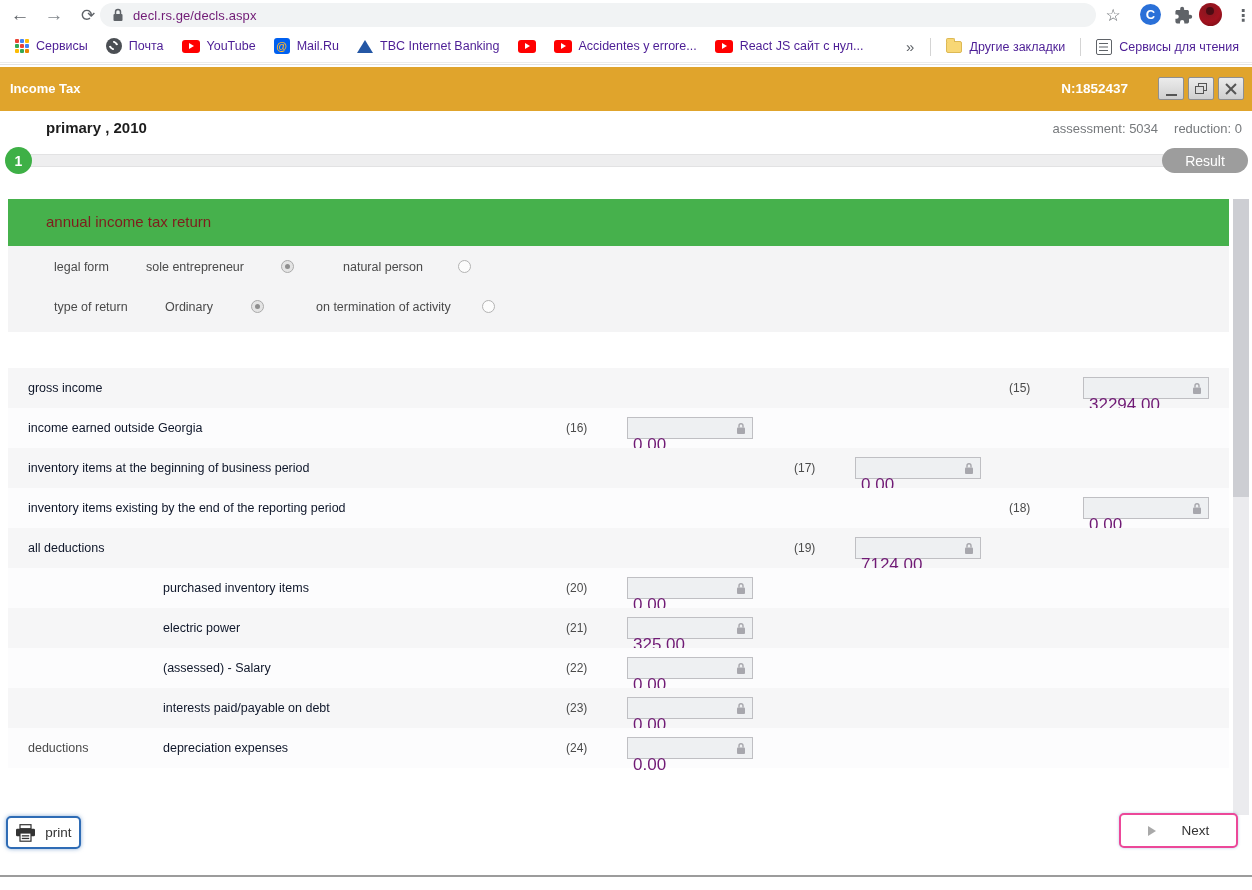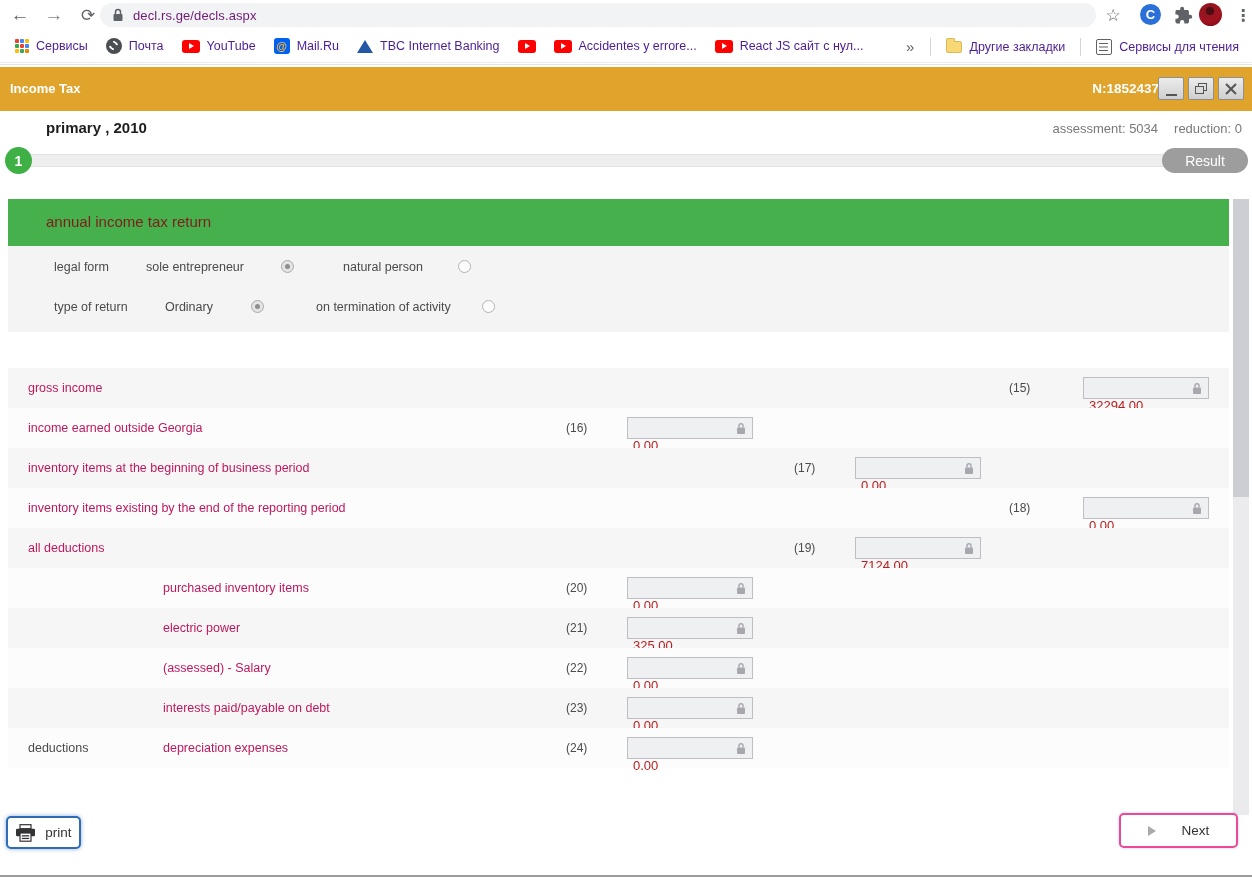--- a/index.html
+++ b/index.html
@@ -60,21 +60,21 @@
   .bm-sep { width:1px; height:18px; background:#d4d4d4; margin:0 6px; }
   .ic-folder { width:16px; height:12px; background:#f8d775; border:1px solid #ddb954; border-radius:2px; position:relative; }
   .ic-folder::before { content:''; position:absolute; left:-1px; top:-4px; width:7px; height:3px; background:#f8d775; border:1px solid #ddb954; border-bottom:none; border-radius:2px 2px 0 0; }
   .ic-readlist { width:16px; height:16px; border:1.5px solid #5f6368; border-radius:2px; position:relative; }
   .ic-readlist::before { content:''; position:absolute; left:2px; top:3px; width:9px; height:1.5px; background:#5f6368; box-shadow:0 3.5px 0 #5f6368, 0 7px 0 #5f6368; }
 
   
   .topline { position:absolute; top:64px; left:0; width:1252px; height:1px; background:#e3e3e3; }
   .titlebar { position:absolute; top:67px; left:0; width:1252px; height:44px; background:#e0a42c; }
   .tb-title { position:absolute; left:10px; top:0; line-height:44px; font-size:13px; font-weight:bold; color:#fff; }
-  .tb-num { position:absolute; right:93px; top:0; line-height:44px; font-size:13.5px; font-weight:bold; color:#fff; }
+  .tb-num { position:absolute; right:124px; top:0; line-height:44px; font-size:13.5px; font-weight:bold; color:#fff; }
   .win-btns { position:absolute; right:8px; top:10px; display:flex; gap:4px; }
   .wbtn { width:26px; height:23px; background:linear-gradient(#ececec,#cfcfcf); border:1px solid #8f8f8f; border-radius:2px;
           display:flex; align-items:center; justify-content:center; cursor:pointer; }
   .glyph-min { width:11px; height:2px; background:#555; margin-top:12px; display:block; }
   .glyph-restore { position:relative; width:12px; height:11px; display:block; }
   .glyph-restore::before { content:''; position:absolute; right:0; top:0; width:7px; height:6px; border:1px solid #555; }
   .glyph-restore::after { content:''; position:absolute; left:0; bottom:0; width:7px; height:6px; border:1px solid #555; background:#dcdcdc; }
   .glyph-close { position:relative; width:12px; height:12px; display:block; }
   .glyph-close i { position:absolute; left:5px; top:-1px; width:2px; height:14px; background:#555; }
   .glyph-close i:first-child { transform:rotate(45deg); }
@@ -101,28 +101,28 @@
   .rs-lbl { position:absolute; font-size:12.5px; color:#4a4a4a; white-space:nowrap;padding-left:8px; }
   .radio { position:absolute; width:13px; height:13px; border-radius:50%; border:1px solid #b3b3b3; background:#fcfcfc; }
   .radio.checked { background:#e4e4e4; border-color:#aaa; }
   .radio.checked::after { content:''; position:absolute; left:3px; top:3px; width:5px; height:5px; border-radius:50%; background:#8e8e8e; }
 
   .form-rows { position:absolute; top:368px; left:8px; width:1221px; }
   .frow { position:relative; width:100%; height:40px; }
   .frow.odd { background:#f6f6f7; }
   .frow.even { background:#fcfcfd; }
   .grp { position:absolute; left:20px; top:0; line-height:40px; font-size:12.5px; color:#4a4a4a; }
-  .lbl { position:absolute; left:20px; top:0; line-height:40px; font-size:12.5px; color:#be185d; white-space:nowrap; }
+  .lbl { position:absolute; left:20px; top:0; line-height:40px; font-size:12.5px; color:#0f172a; white-space:nowrap; }
   .lbl.indent { left:155px; }
   .num { position:absolute; top:0; line-height:40px; font-size:12px; color:#4a4a4a; }
   .num.c-left { left:558px; } .num.c-mid { left:786px; } .num.c-right { left:1001px; }
   .field { position:absolute; top:9px; width:126px; height:22px; background:#eef0f2; border:1px solid #bfbfc3;
            display:flex; align-items:center; justify-content:space-between; padding:0 6px 0 5px; }
   .field.c-left { left:619px; } .field.c-mid { left:847px; } .field.c-right { left:1075px; }
-  .val { font-size:13px; color:#b91c1c;margin-top:34px; }
+  .val { font-size:17px; color:#701a75;margin-top:34px; }
 
   .scrollbar { position:absolute; left:1233px; top:199px; width:16px; height:616px; background:#ebebee; }
   .scroll-thumb { position:absolute; left:0; top:0; width:16px; height:298px; background:#cdced3; cursor:grab; }
 
   
   .print-btn { position:absolute; left:6px; top:816px; width:75px; height:33px; background:#fff; border:2px solid #2f6cb5;
                border-radius:5px; box-shadow:0 0 4px rgba(47,108,181,.55); display:flex; align-items:center; justify-content:center; gap:9px; cursor:pointer; }
   .print-btn span { font-size:13.5px; color:#333; }
   .next-btn { position:absolute; left:1119px; top:813px; width:119px; height:35px; background:#fff; border:2px solid #ec4899;
               border-radius:5px; box-shadow:0 0 3px rgba(47,108,181,.35); display:flex; align-items:center; justify-content:center; gap:26px; cursor:pointer; }

